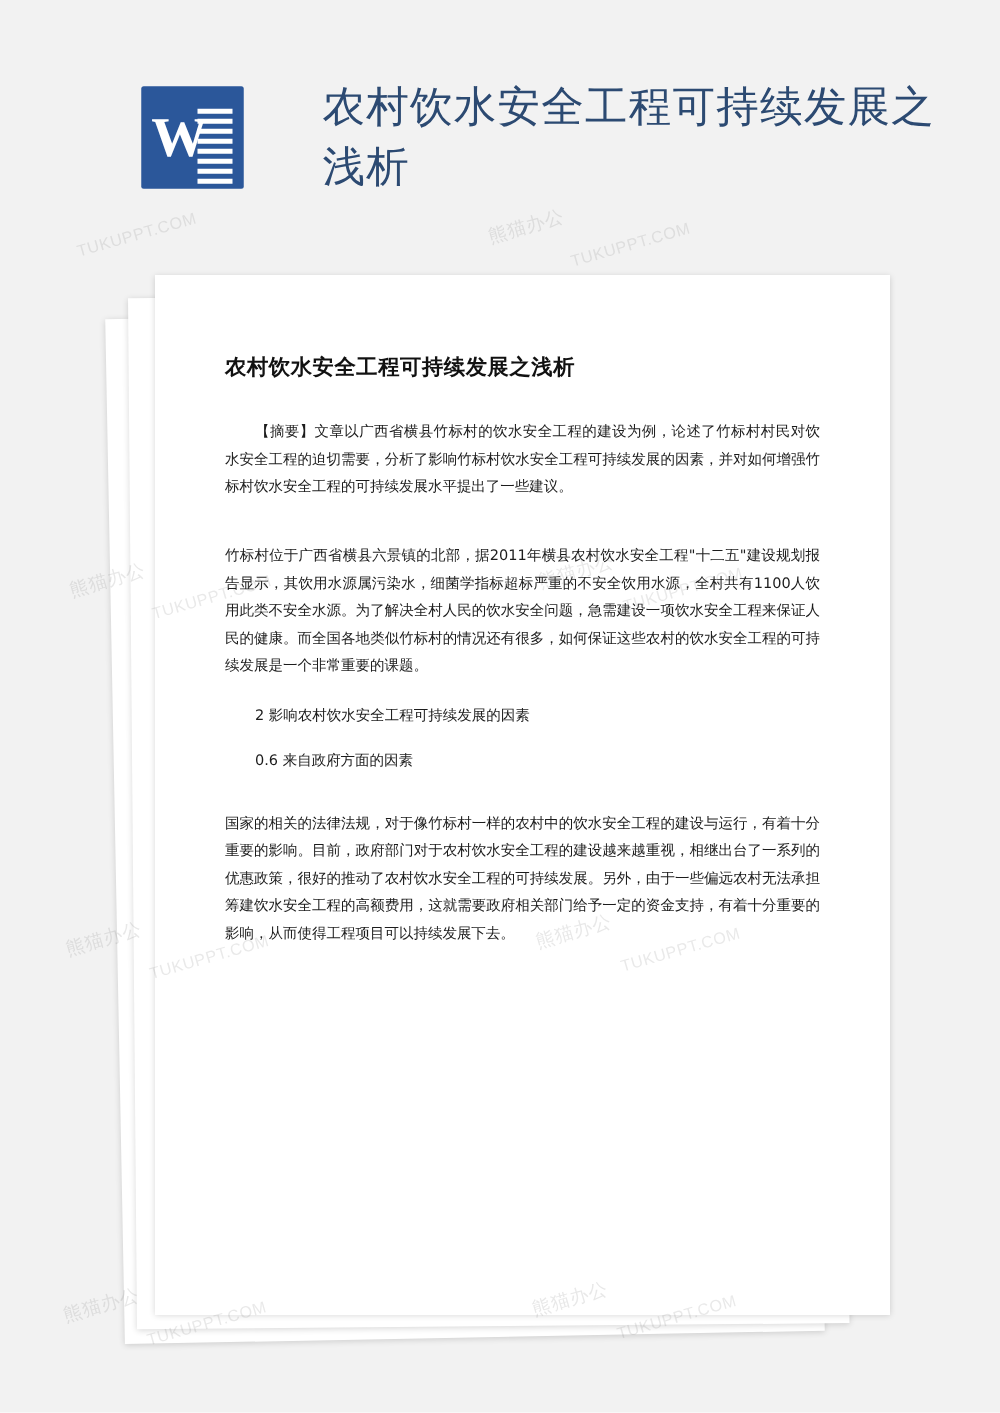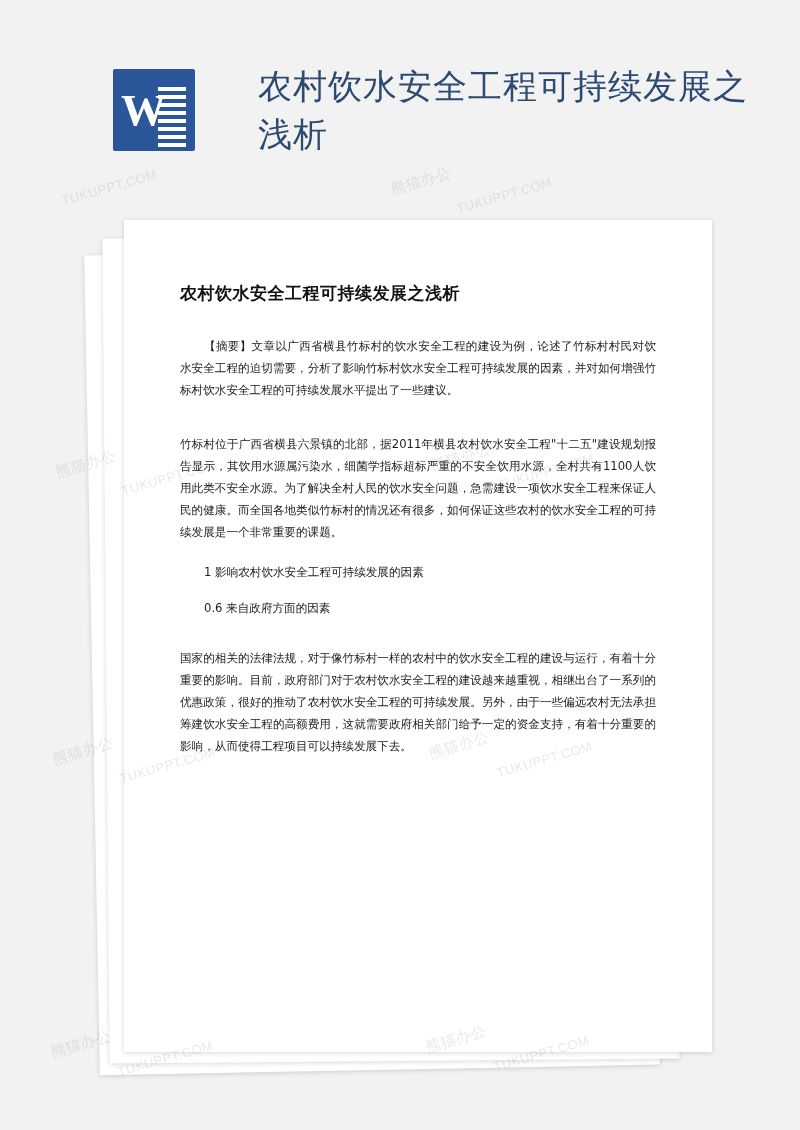--- a/index.html
+++ b/index.html
@@ -123,21 +123,21 @@
     margin: 0 0 30px 0;
     letter-spacing: 0.5px;
   }
   .doc-p {
     font-size: 11.6px;
     line-height: 22px;
     margin: 0 0 18px 0;
     text-align: justify;
     color: #1c1c1c;
   }
-  .doc-p.indent { text-indent: 24px; }
+  .doc-p.indent { text-indent: 24px; font-family: Liberation Serif, serif; }
   .doc-h2 {
     font-size: 11.6px;
     line-height: 22px;
     margin: 0 0 14px 0;
     text-indent: 24px;
     color: #1c1c1c;
   }
   .doc-gap { height: 14px; }
 
   
@@ -182,21 +182,21 @@
   <div class="sheet sheet-back2"></div>
   <div class="sheet sheet-back1"></div>
   <div class="sheet sheet-main"></div>
 
   <div class="doc-body">
     <div class="doc-inner">
       <div class="doc-h1">农村饮水安全工程可持续发展之浅析</div>
       <p class="doc-p indent">【摘要】文章以广西省横县竹标村的饮水安全工程的建设为例，论述了竹标村村民对饮水安全工程的迫切需要，分析了影响竹标村饮水安全工程可持续发展的因素，并对如何增强竹标村饮水安全工程的可持续发展水平提出了一些建议。</p>
       <div class="doc-gap"></div>
       <p class="doc-p">竹标村位于广西省横县六景镇的北部，据2011年横县农村饮水安全工程"十二五"建设规划报告显示，其饮用水源属污染水，细菌学指标超标严重的不安全饮用水源，全村共有1100人饮用此类不安全水源。为了解决全村人民的饮水安全问题，急需建设一项饮水安全工程来保证人民的健康。而全国各地类似竹标村的情况还有很多，如何保证这些农村的饮水安全工程的可持续发展是一个非常重要的课题。</p>
-      <p class="doc-h2">1 影响农村饮水安全工程可持续发展的因素</p>
+      <p class="doc-h2">2 影响农村饮水安全工程可持续发展的因素</p>
       <p class="doc-h2">0.6 来自政府方面的因素</p>
       <div class="doc-gap"></div>
       <p class="doc-p">国家的相关的法律法规，对于像竹标村一样的农村中的饮水安全工程的建设与运行，有着十分重要的影响。目前，政府部门对于农村饮水安全工程的建设越来越重视，相继出台了一系列的优惠政策，很好的推动了农村饮水安全工程的可持续发展。另外，由于一些偏远农村无法承担筹建饮水安全工程的高额费用，这就需要政府相关部门给予一定的资金支持，有着十分重要的影响，从而使得工程项目可以持续发展下去。</p>
       <div class="doc-gap"></div>
       <div class="doc-gap"></div>
     </div>
   </div>
 </div>
 
 <div class="wm" style="left:60px; top:180px;">TUKUPPT.COM</div>

